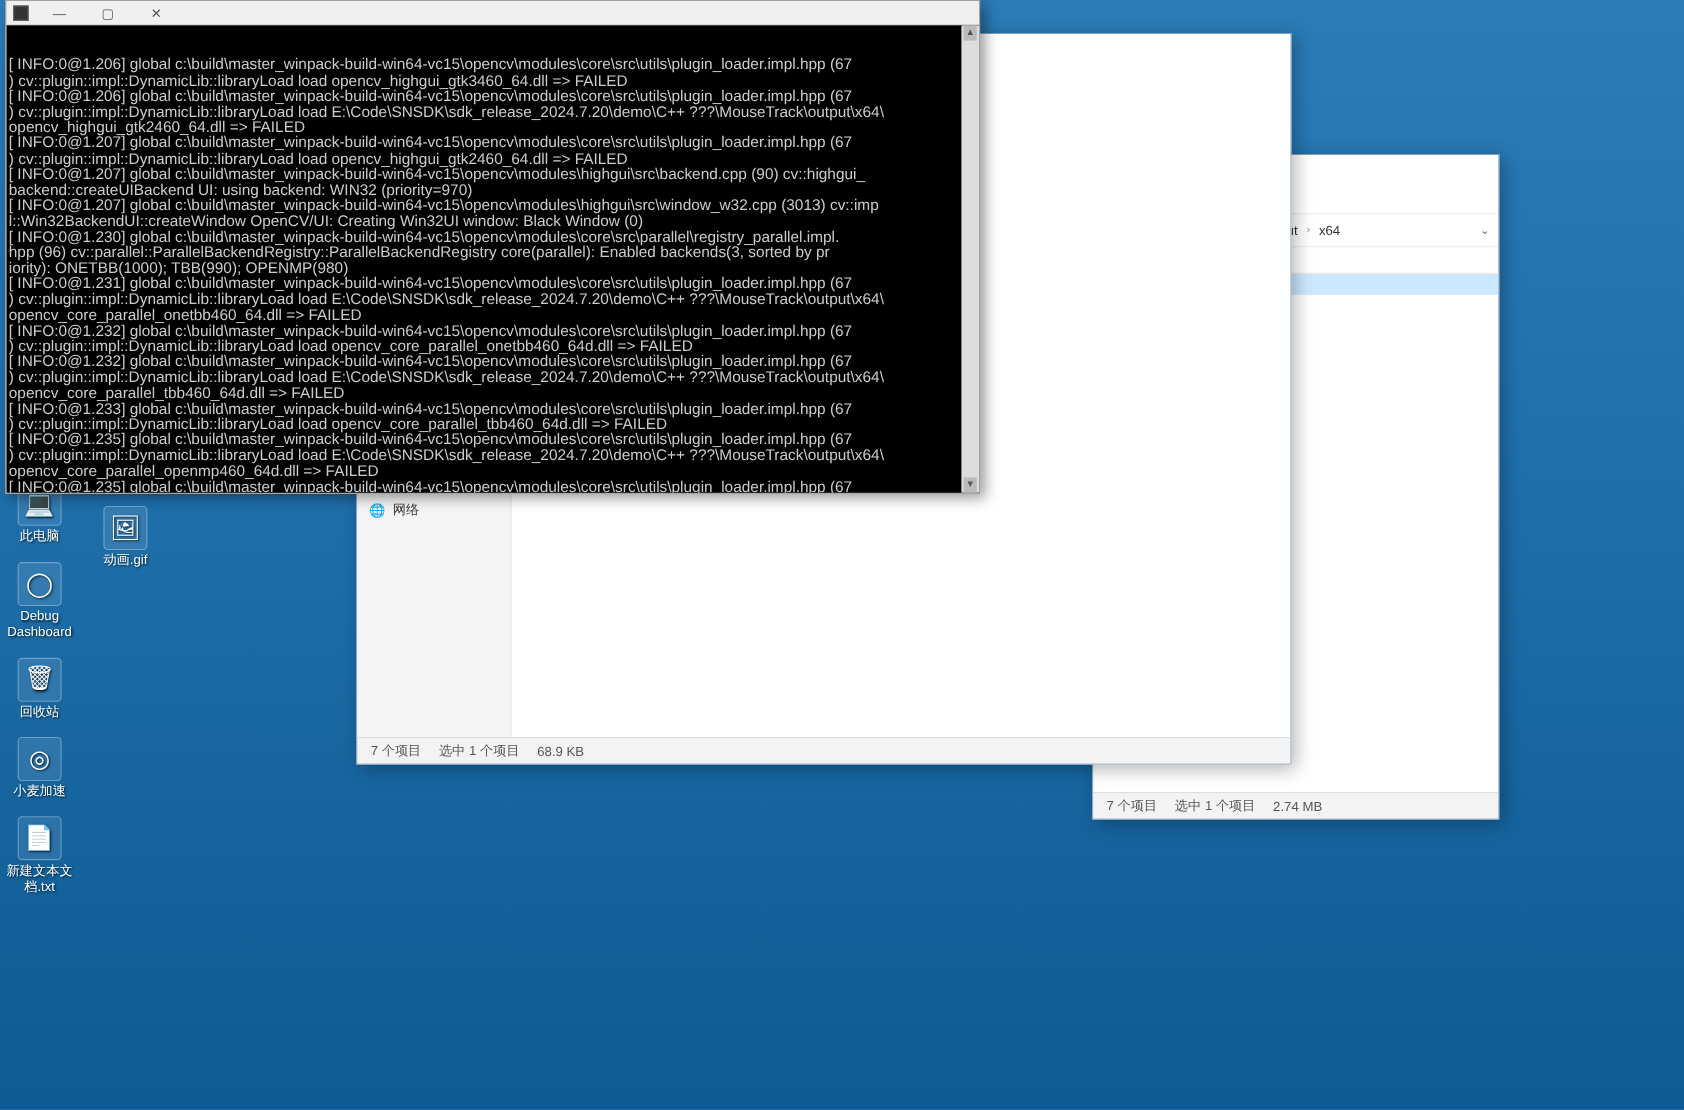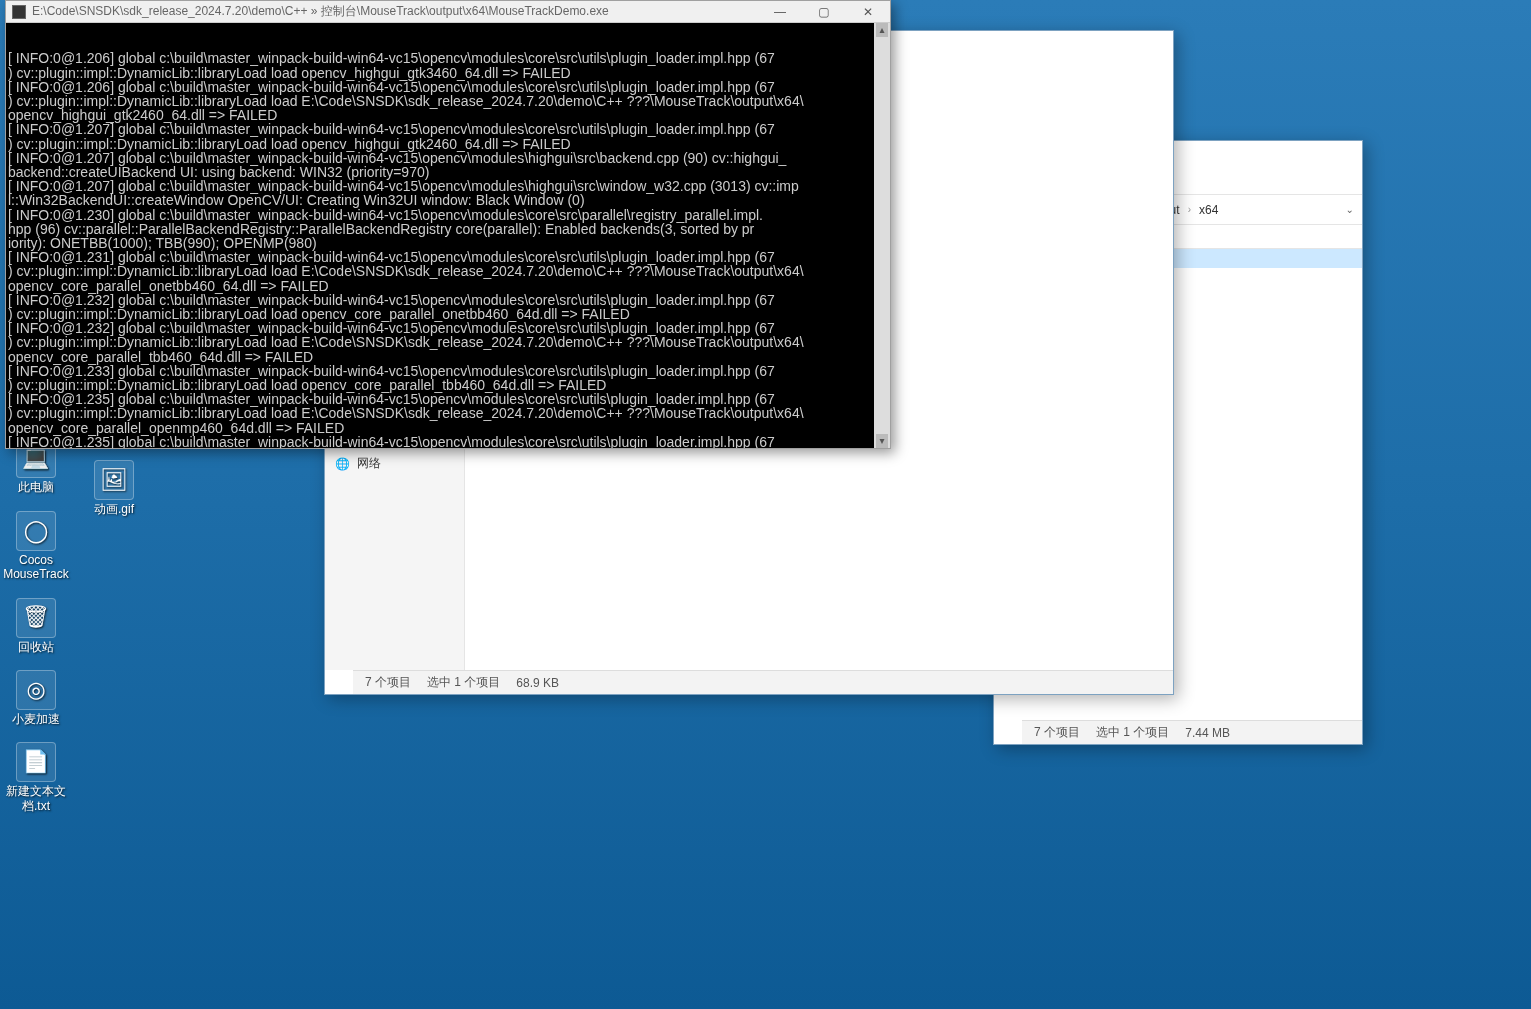--- a/index.html
+++ b/index.html
@@ -249,21 +249,20 @@
   .status-bar {
     height: 24px;
     background: #f3f3f3;
     border-top: 1px solid #ddd;
     display: flex;
     align-items: center;
     gap: 16px;
     padding-left: 12px;
     font-size: 12px;
     color: #555;
-    margin-left: 28px;
   }
   
   .explorer-right .list-header {
     justify-content: flex-start;
   }
   .explorer-right .file-row .type {
     flex: 0 0 48px;
     overflow: hidden;
     color: #555;
   }
@@ -298,21 +297,21 @@
     <div class="desktop-icon">
       <div class="glyph">⬛</div>
       <span>TCPI</span>
     </div>
     <div class="desktop-icon">
       <div class="glyph">💻</div>
       <span>此电脑</span>
     </div>
     <div class="desktop-icon">
       <div class="glyph">◯</div>
-      <span>Cocos MouseTrack</span>
+      <span>Debug Dashboard</span>
     </div>
     <div class="desktop-icon">
       <div class="glyph">🗑</div>
       <span>回收站</span>
     </div>
     <div class="desktop-icon">
       <div class="glyph">◎</div>
       <span>小麦加速</span>
     </div>
     <div class="desktop-icon">
@@ -389,28 +388,27 @@
         </div>
         <div class="file-row">
           <span class="cell type">展</span>
           <span class="cell size">127,725 KB</span>
         </div>
       </div>
   </div>
   <div class="status-bar">
     <span>7 个项目</span>
     <span>选中 1 个项目</span>
-    <span>7.44 MB</span>
+    <span>2.74 MB</span>
   </div>
 </div>
 
 <div class="console-window">
   <div class="console-title">
     <span class="icon"></span>
-    <span class="console-title-text">E:\Code\SNSDK\sdk_release_2024.7.20\demo\C++ » 控制台\MouseTrack\output\x64\MouseTrackDemo.exe</span>
     <div class="win-controls">
       <div class="win-btn">—</div>
       <div class="win-btn">▢</div>
       <div class="win-btn close">✕</div>
     </div>
   </div>
   <div class="console-body">
     <div id="console-text" style="padding-right:16px">[ INFO:0@1.206] global c:\build\master_winpack-build-win64-vc15\opencv\modules\core\src\utils\plugin_loader.impl.hpp (67
 ) cv::plugin::impl::DynamicLib::libraryLoad load opencv_highgui_gtk3460_64.dll =&gt; FAILED
 [ INFO:0@1.206] global c:\build\master_winpack-build-win64-vc15\opencv\modules\core\src\utils\plugin_loader.impl.hpp (67

